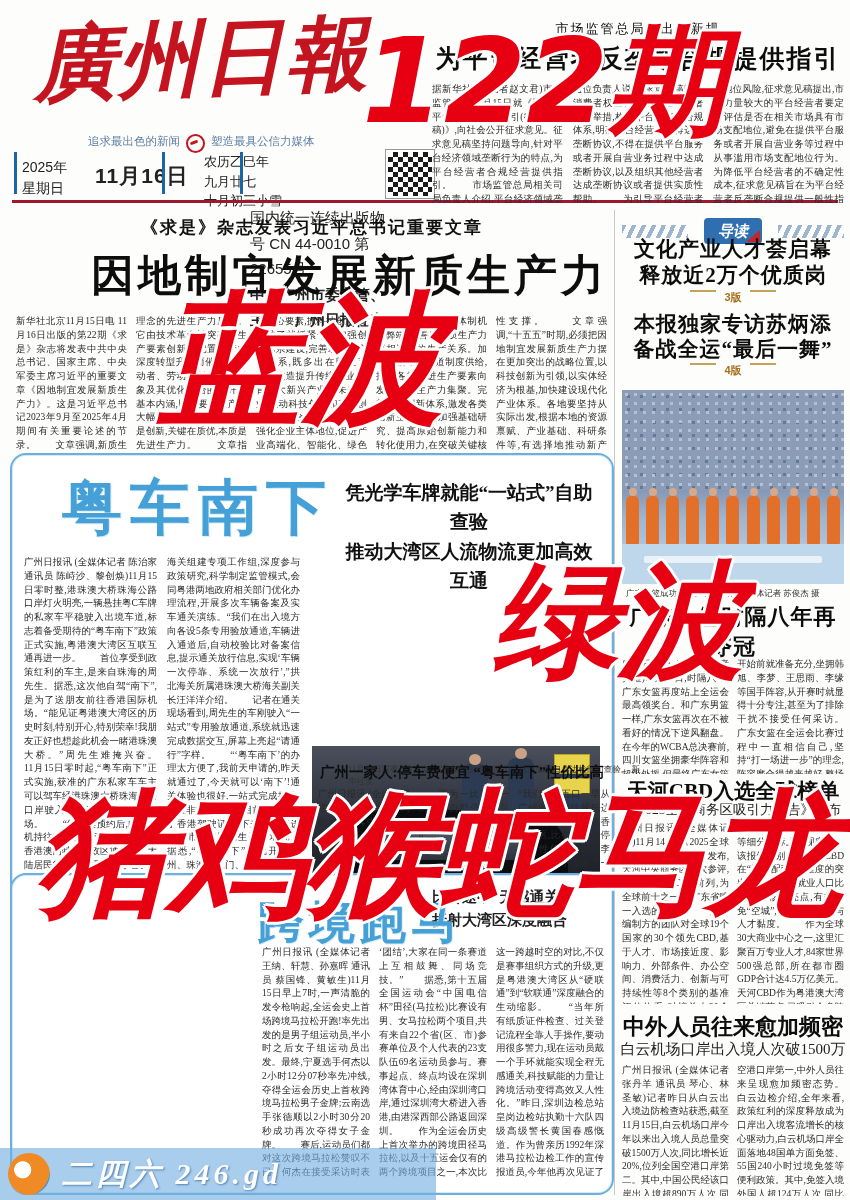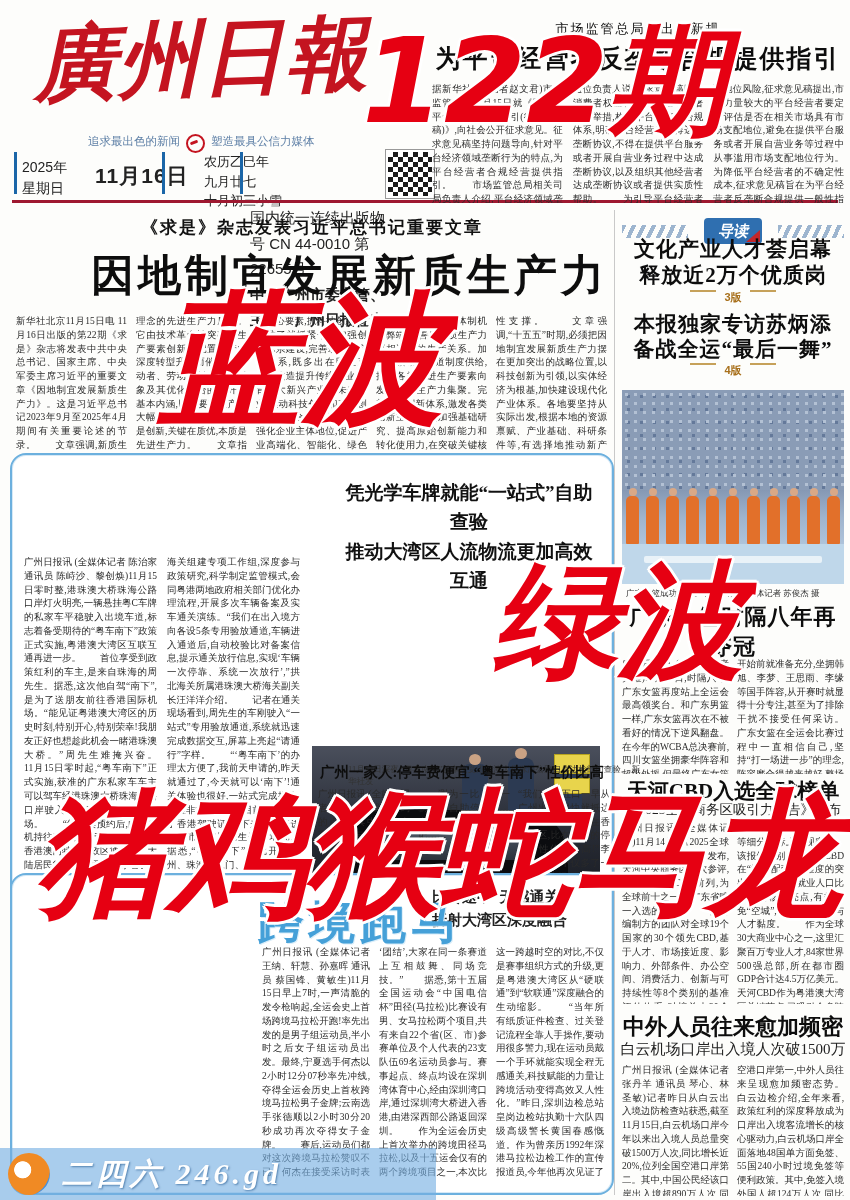--- a/index.html
+++ b/index.html
@@ -178,20 +178,21 @@
   </div>
 
   <div class="abs hl" style="left:620px;top:1012px;width:226px;font-size:22px;text-align:center;">中外人员往来愈加频密</div>
   <div class="abs" style="left:620px;top:1040px;width:226px;font-size:15px;text-align:center;">白云机场口岸出入境人次破1500万</div>
   <div class="abs" style="left:622px;top:1064px;width:222px;display:flex;gap:8px;">
     <div class="col" style="width:107px;height:132px;">广州日报讯 (全媒体记者 张丹羊 通讯员 琴心、林圣敏)记者昨日从白云出入境边防检查站获悉,截至11月15日,白云机场口岸今年以来出入境人员总量突破1500万人次,同比增长近20%,位列全国空港口岸第二。其中,中国公民经该口岸出入境超890万人次,同比增长11.9%;来自194个国家(地区)的出入境外国人数量超536万人次,同比增长36.7%,创历史新高;该口岸出入境外国人数量占出入境客流总量的比例居全国</div>
     <div class="col" style="width:107px;height:132px;">空港口岸第一,中外人员往来呈现愈加频密态势。　　白云边检介绍,全年来看,政策红利的深度释放成为口岸出入境客流增长的核心驱动力,白云机场口岸全面落地48国单方面免签、55国240小时过境免签等便利政策。其中,免签入境外国人超124万人次,同比增长114.5%,占入境外国人总量的45.9%;口岸临时入境许可签发量超6万张,同比增长14.9%,申请人员中美国、英国等欧美国家人员数量靠前。</div>
   </div>
 
   <div class="abs bluebox" style="left:10px;top:453px;width:600px;height:452px;"></div>
+  <div class="abs bigblue" style="left:62px;top:468px;font-size:60px;letter-spacing:8px;">粤车南下</div>
   <div class="abs boxsub" style="left:338px;top:478px;width:262px;">
     <div>凭光学车牌就能“一站式”自助查验</div>
     <div>推动大湾区人流物流更加高效互通</div>
   </div>
   <div class="abs" style="left:24px;top:556px;width:276px;display:flex;gap:10px;">
     <div class="col" style="width:133px;height:342px;">广州日报讯 (全媒体记者 陈治家 通讯员 陈峙沙、黎创焕)11月15日零时整,港珠澳大桥珠海公路口岸灯火明亮,一辆悬挂粤C车牌的私家车平稳驶入出境车道,标志着备受期待的“粤车南下”政策正式实施,粤港澳大湾区互联互通再进一步。　　首位享受到政策红利的车主,是来自珠海的周先生。据悉,这次他自驾“南下”,是为了送朋友前往香港国际机场。“能见证粤港澳大湾区的历史时刻,特别开心,特别荣幸!我朋友正好也想趁此机会一睹港珠澳大桥。”周先生难掩兴奋。　　11月15日零时起,“粤车南下”正式实施,获准的广东私家车车主可以驾车经港珠澳大桥珠海公路口岸驶入香港口岸自动化停车场。　　“经备案预约后,内地司机持往来港澳通行证、因公往来香港澳门特别行政区通行证、大陆居民往来台湾通行证等电子出入境证件,车辆凭光学车牌就能直接经口岸‘一站式’通道自助查验通关,”港珠澳大桥边检站副站长张磊表示。　　根据粤港政府有关计划安排,“粤车南下”政策和粤车出行已于2025年开始实施。</div>
     <div class="col" style="width:133px;height:342px;">海关组建专项工作组,深度参与政策研究,科学制定监管模式,会同粤港两地政府相关部门优化办理流程,开展多次车辆备案及实车通关演练。“我们在出入境方向各设5条专用验放通道,车辆进入通道后,自动校验比对备案信息,提示通关放行信息,实现‘车辆一次停靠、系统一次放行’,”拱北海关所属港珠澳大桥海关副关长汪洋洋介绍。　　记者在通关现场看到,周先生的车刚驶入“一站式”专用验放通道,系统就迅速完成数据交互,屏幕上亮起“请通行”字样。　　“‘粤车南下’的办理太方便了,我前天申请的,昨天就通过了,今天就可以‘南下’!通关体验也很好,一站式完成操作,过程非常智能。我目前已经申请了香港驾驶证,接下来准备开进香港市区,”周先生开心地说。　　据悉,“粤车南下”首批开放广州、珠海、江门、中山4市,半年后推广至广东全省其他地市。其中,粤车入境香港市区将于12月9日9时起接受申请,12月23日零时起获批车辆可经港珠澳大桥入境,初步阶段每日配额100辆。</div>
   </div>
 
   <div class="abs carphoto" style="left:312px;top:552px;width:288px;height:192px;">

